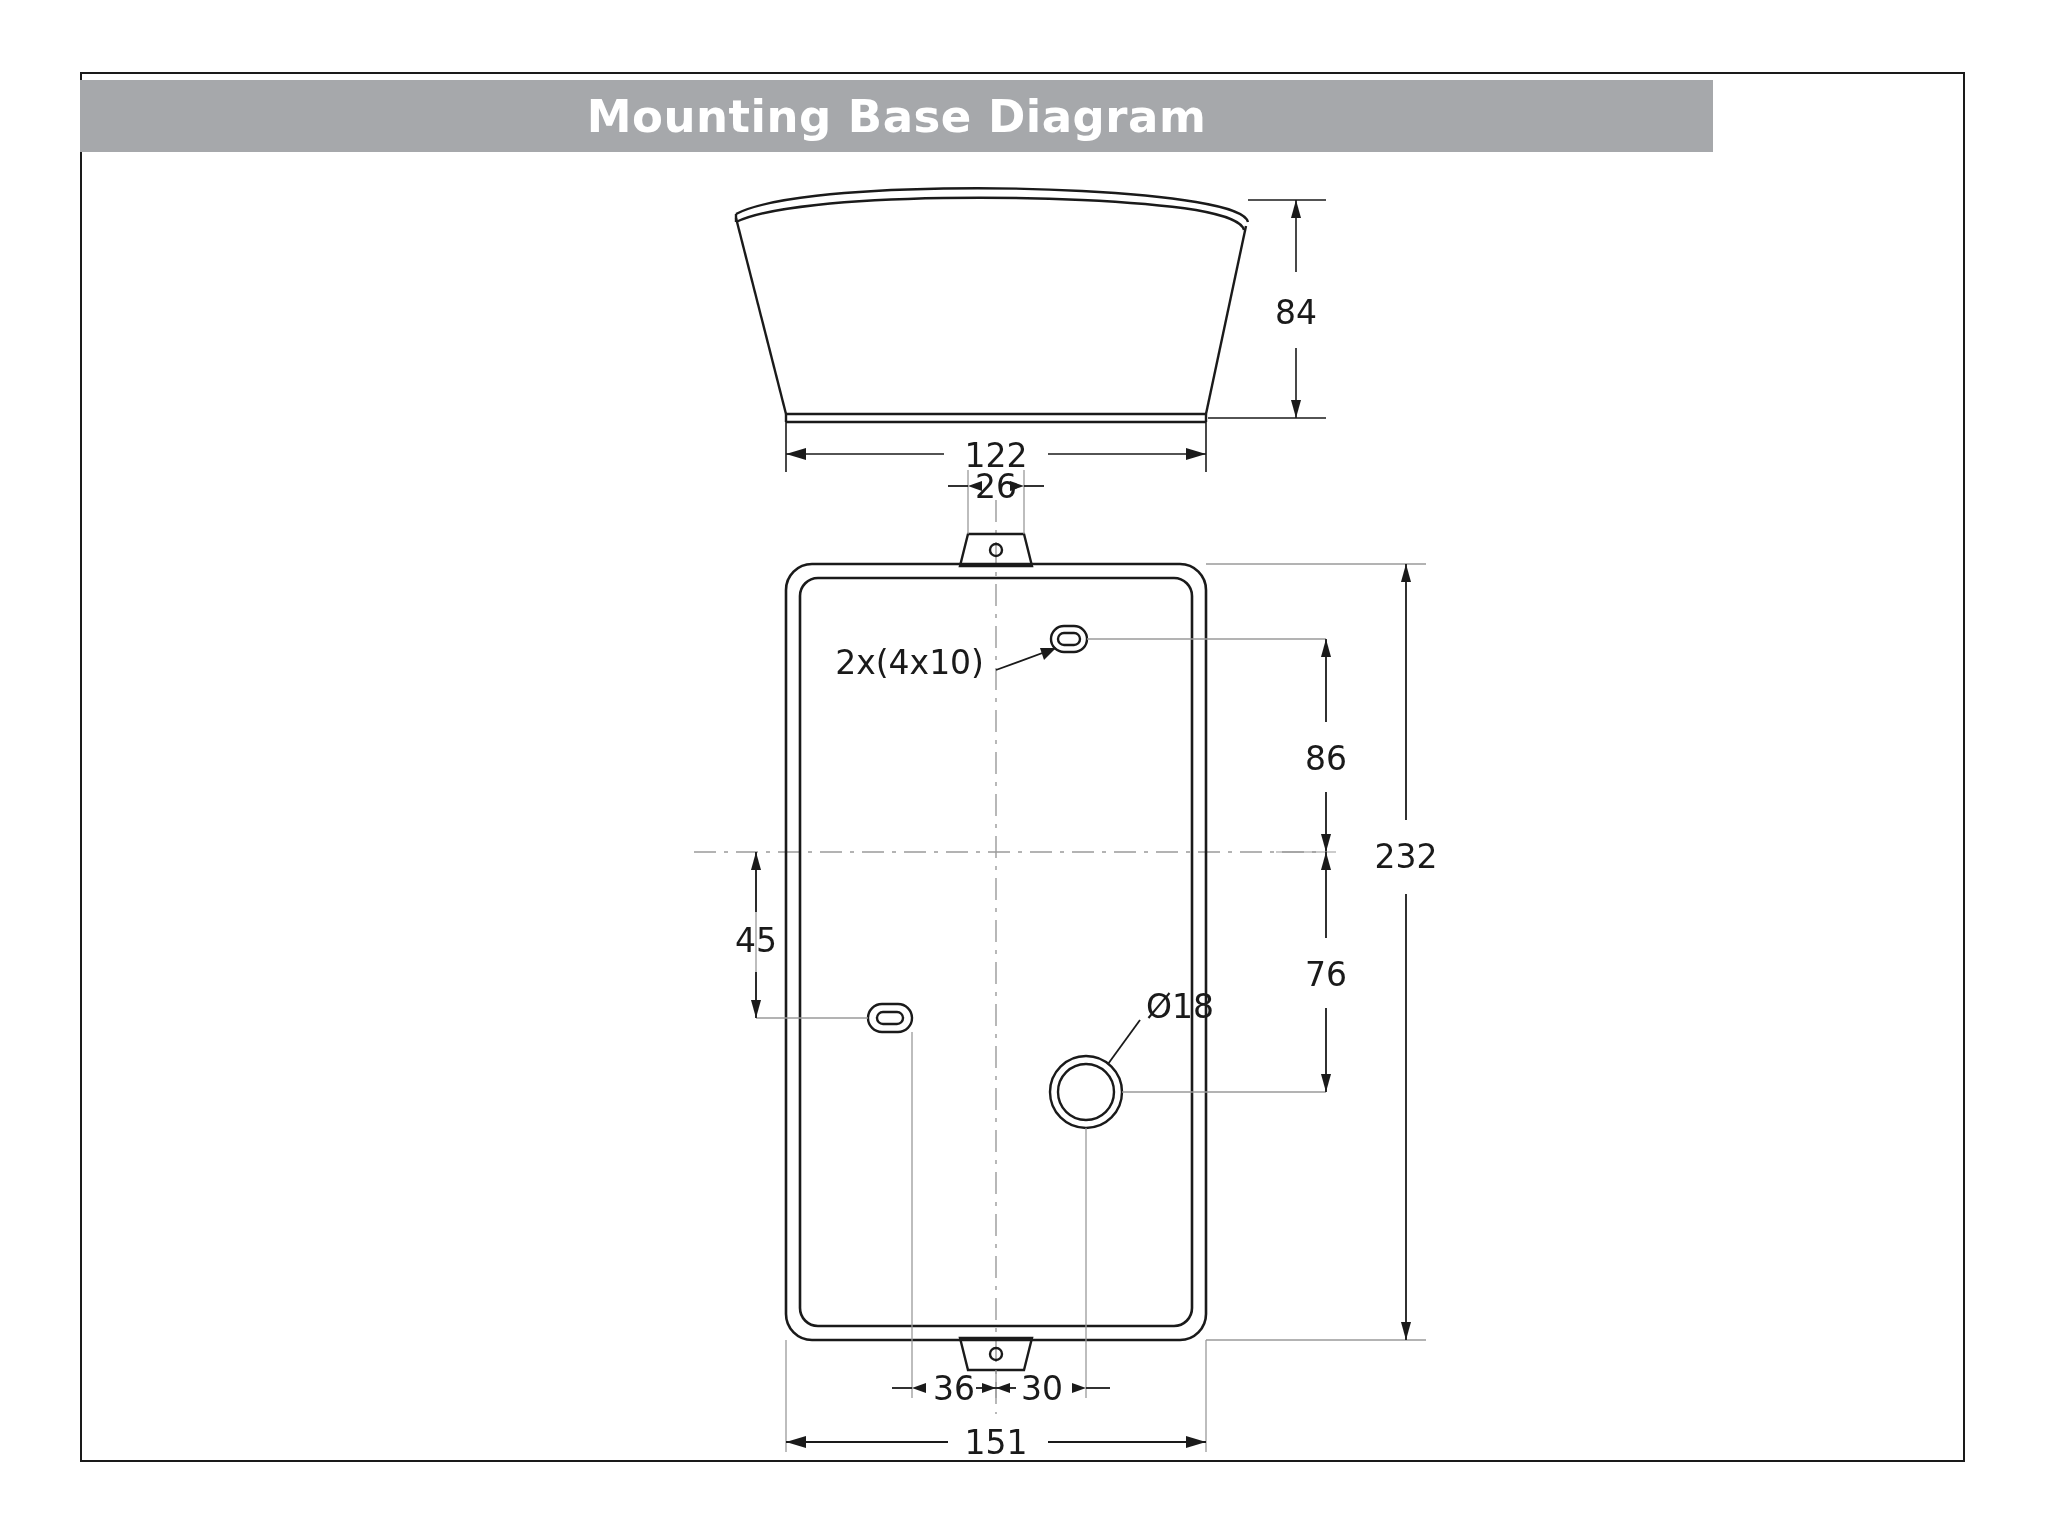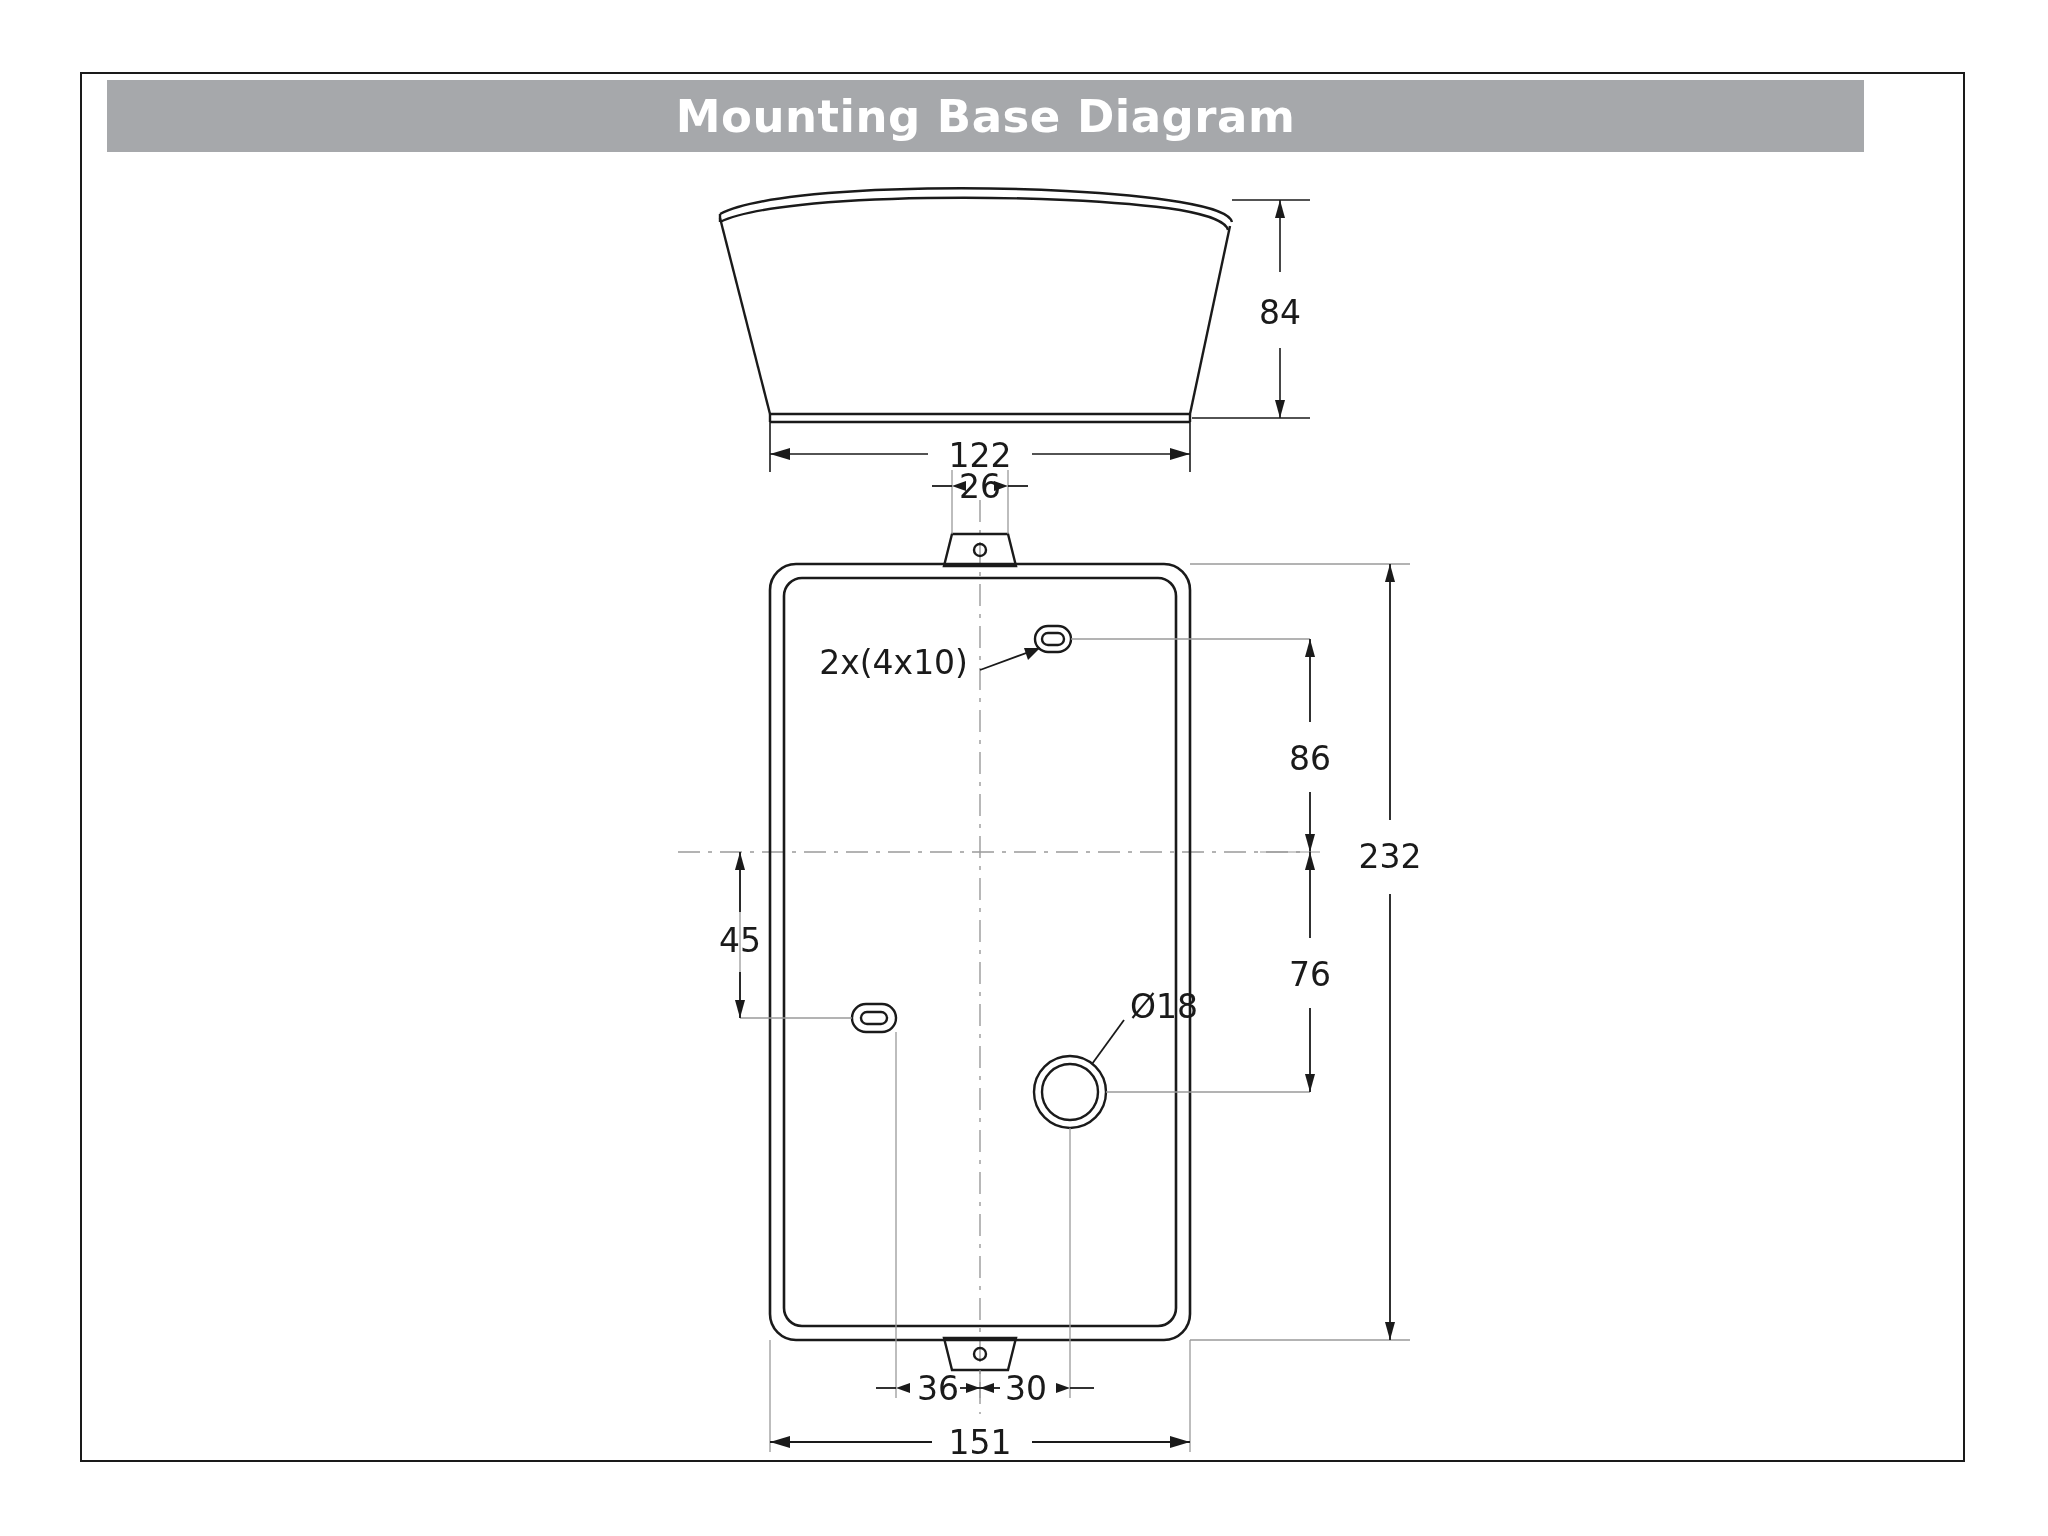--- a/index.html
+++ b/index.html
@@ -26,39 +26,38 @@
     width: 1885px;
     height: 1390px;
     border: 2px solid #1a1a1a;
     box-sizing: border-box;
     background: #ffffff;
   }
   .title-bar {
     position: absolute;
     left: 80px;
     top: 80px;
-    width: 1757px;
+    width: 1633px;
     height: 72px;
     background: #a6a8ab;
     display: flex;
     align-items: center;
     justify-content: center;
     box-sizing: border-box;
-    margin-left: 27px;
   }
   .title-text {
     color: #ffffff;
     font-size: 45px;
     font-weight: bold;
     letter-spacing: 0.5px;
     font-family: "DejaVu Sans", sans-serif;
   }
   .canvas-wrap {
     position: absolute;
-    left: 80px;
+    left: 96px;
     top: 152px;
     width: 1885px;
     height: 1218px;
   }
   svg.drawing {
     display: block;
     width: 1885px;
     height: 1310px;
   }
   .dim-label {

